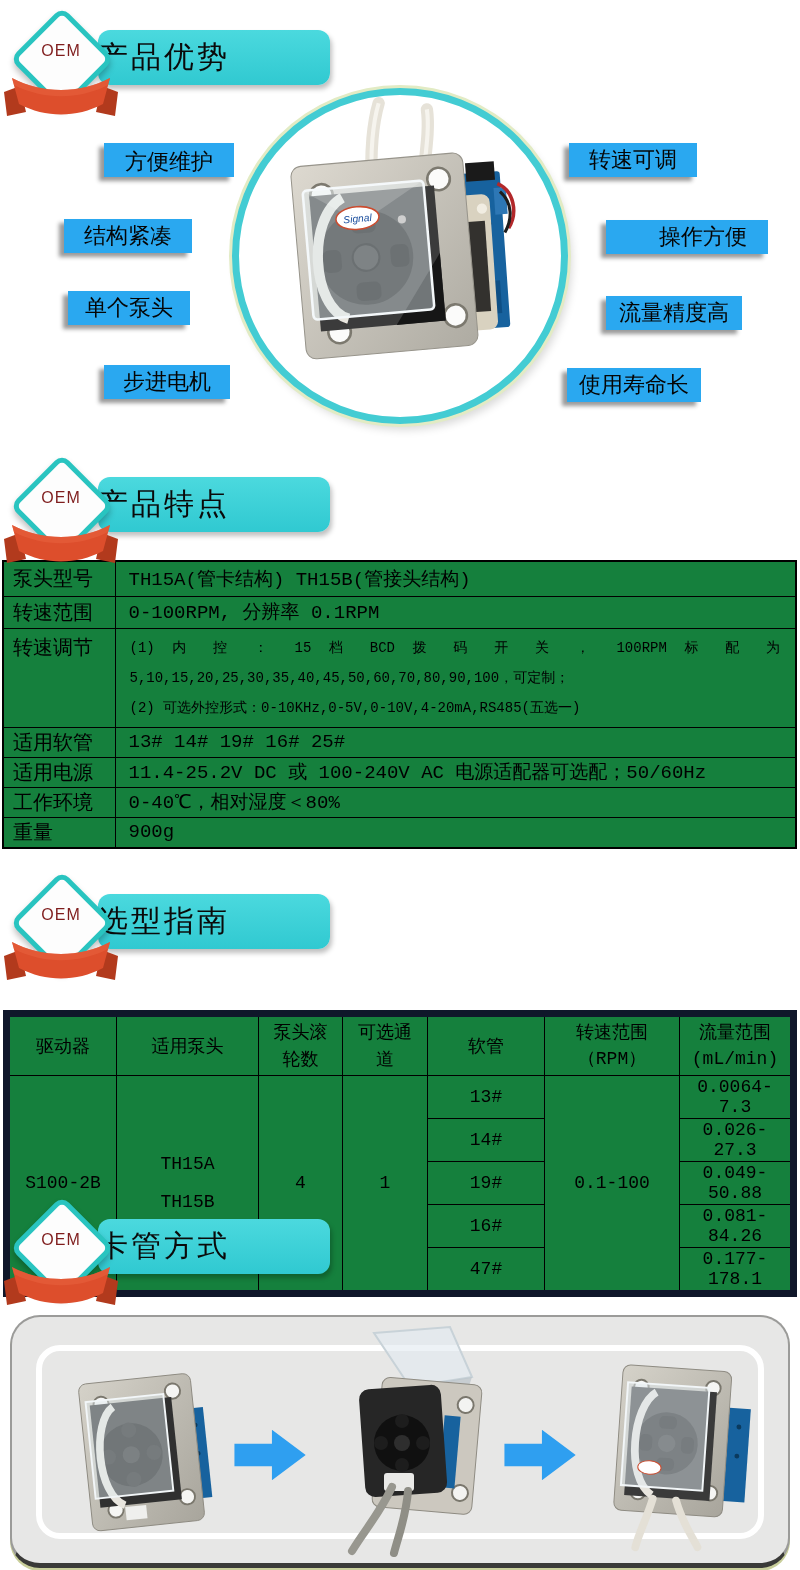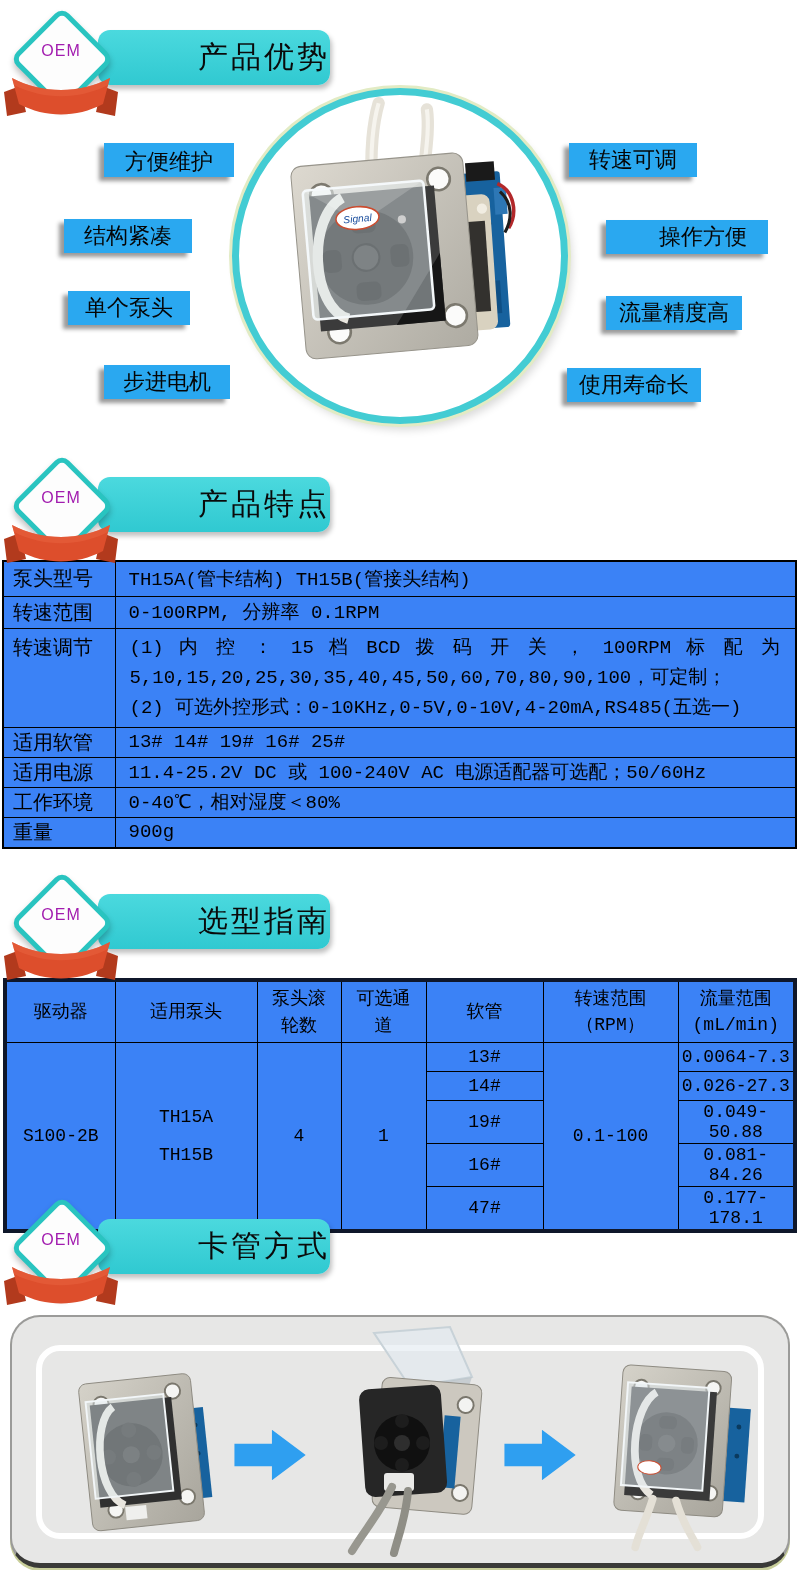--- a/index.html
+++ b/index.html
@@ -4,49 +4,49 @@
 <style>
   html,body{margin:0;padding:0;background:#fff;}
   body{font-family:"Liberation Sans","DejaVu Sans",sans-serif;color:#000;}
   #page{position:relative;width:800px;height:1570px;background:#fff;overflow:hidden;}
 
   
   .sec-header{position:absolute;width:340px;height:125px;}
   .title-bar{position:absolute;left:96px;top:22px;width:232px;height:55px;
     background:linear-gradient(180deg,#4bd9de 0%,#30c9d1 100%);
     border-radius:12px;box-shadow:2px 4px 5px rgba(0,0,0,.25);
-    display:flex;align-items:center;justify-content:flex-end;z-index:1;}
+    display:flex;align-items:center;justify-content:flex-start;z-index:1;}
   .title-bar span{font-size:30px;font-weight:500;letter-spacing:3px;color:#0a0a0a;}
   .oem-badge{position:absolute;left:6px;top:0;width:106px;height:110px;z-index:2;}
   .oem-diamond{position:absolute;left:17px;top:14px;width:64px;height:64px;
     background:#fdfdfd;border:5px solid #29c4c0;border-radius:10px;
     transform:rotate(45deg);box-shadow:3px 3px 6px rgba(0,0,0,.25);}
   .oem-text{position:absolute;left:0;top:34px;width:106px;text-align:center;
-    font-size:16px;letter-spacing:1px;color:#a21caf;}
+    font-size:16px;letter-spacing:1px;color:#7f1d1d;}
   .oem-ribbon{position:absolute;left:-4px;top:60px;width:114px;height:52px;}
 
   
   .photo-circle{position:absolute;left:232px;top:88px;width:322px;height:322px;
     background:#fff;border:7px solid #43ccd3;border-radius:50%;
     box-shadow:0 0 0 3px #e2ebc4,4px 6px 9px rgba(0,0,0,.15);overflow:hidden;}
   .adv-label{position:absolute;height:34px;background:#2aa8f0;color:#050505;
     display:flex;align-items:center;justify-content:center;font-size:22px;font-weight:500;
     box-shadow:-5px 4px 4px rgba(30,30,30,.45);}
 
   
-  table{border-collapse:collapse;table-layout:fixed;background:#3b82f6;padding-left:36px;}
+  table{border-collapse:collapse;table-layout:fixed;background:#15803d;padding-left:36px;}
   td{border:1px solid #000;vertical-align:middle;}
   .spec-table{position:absolute;left:2px;top:560px;width:795px;border:2px solid #000;}
   .spec-table td.lab{font-size:20px;padding-left:9px;}
   .spec-table td.val{font-size:19px;padding-left:13px;
     font-family:"Liberation Mono","DejaVu Sans Mono",monospace;}
-  .spec-multiline{padding:3px 14px 3px 13px;line-height:30px;font-size:19px;
+  .spec-multiline{padding:3px 14px 3px 13px;line-height:30px;font-size:14px;
     font-family:"Liberation Mono","DejaVu Sans Mono",monospace;}
   .justify-line{text-align:justify;text-align-last:justify;}
-  .sel-table{position:absolute;left:3px;top:978px;width:794px;border:4px solid #0f172a;}
+  .sel-table{position:absolute;left:3px;top:1010px;width:794px;border:7px solid #0f172a;}
   .sel-table td{text-align:center;font-size:18px;
     font-family:"Liberation Mono","DejaVu Sans Mono",monospace;}
   .sel-table td .hl{line-height:27px;font-family:"Liberation Sans",sans-serif;}
   .sel-table td.cjk{font-family:"Liberation Sans",sans-serif;}
   .ph-lines div{line-height:38px;}
 
   
   .clamp-panel{position:absolute;left:10px;top:1315px;width:776px;height:246px;
     background:#e7e7e6;border:2px solid #9b9b99;border-bottom:5px solid #3a3a38;
     border-radius:30px;box-shadow:0 3px 0 #c9cf9b;}

